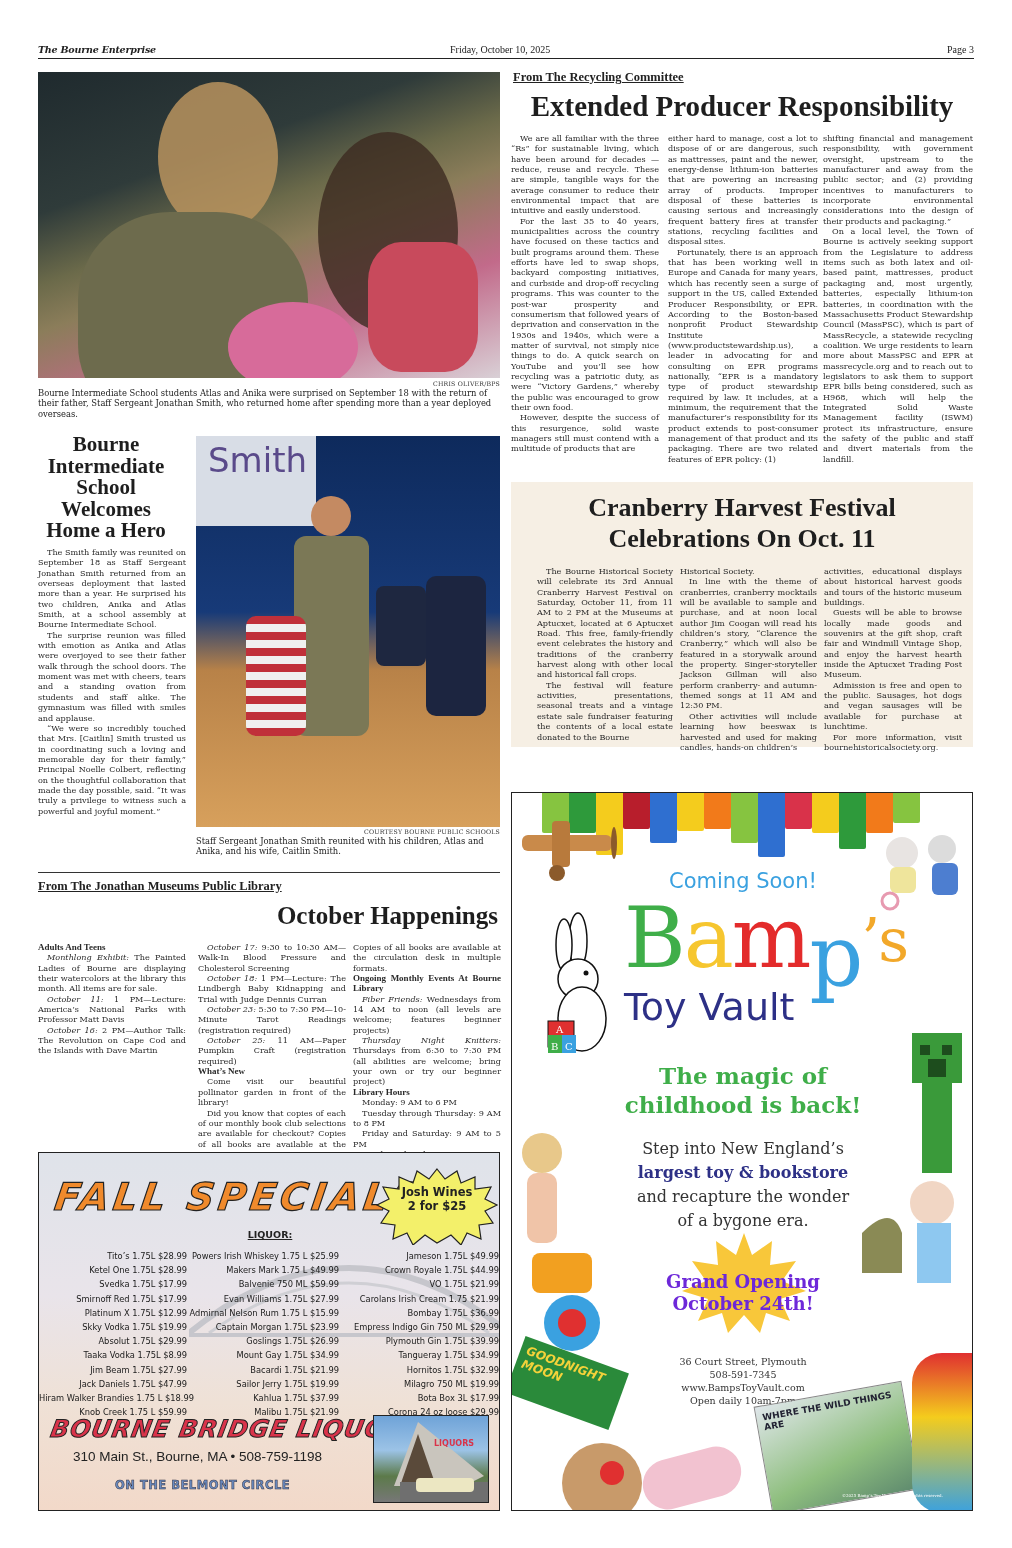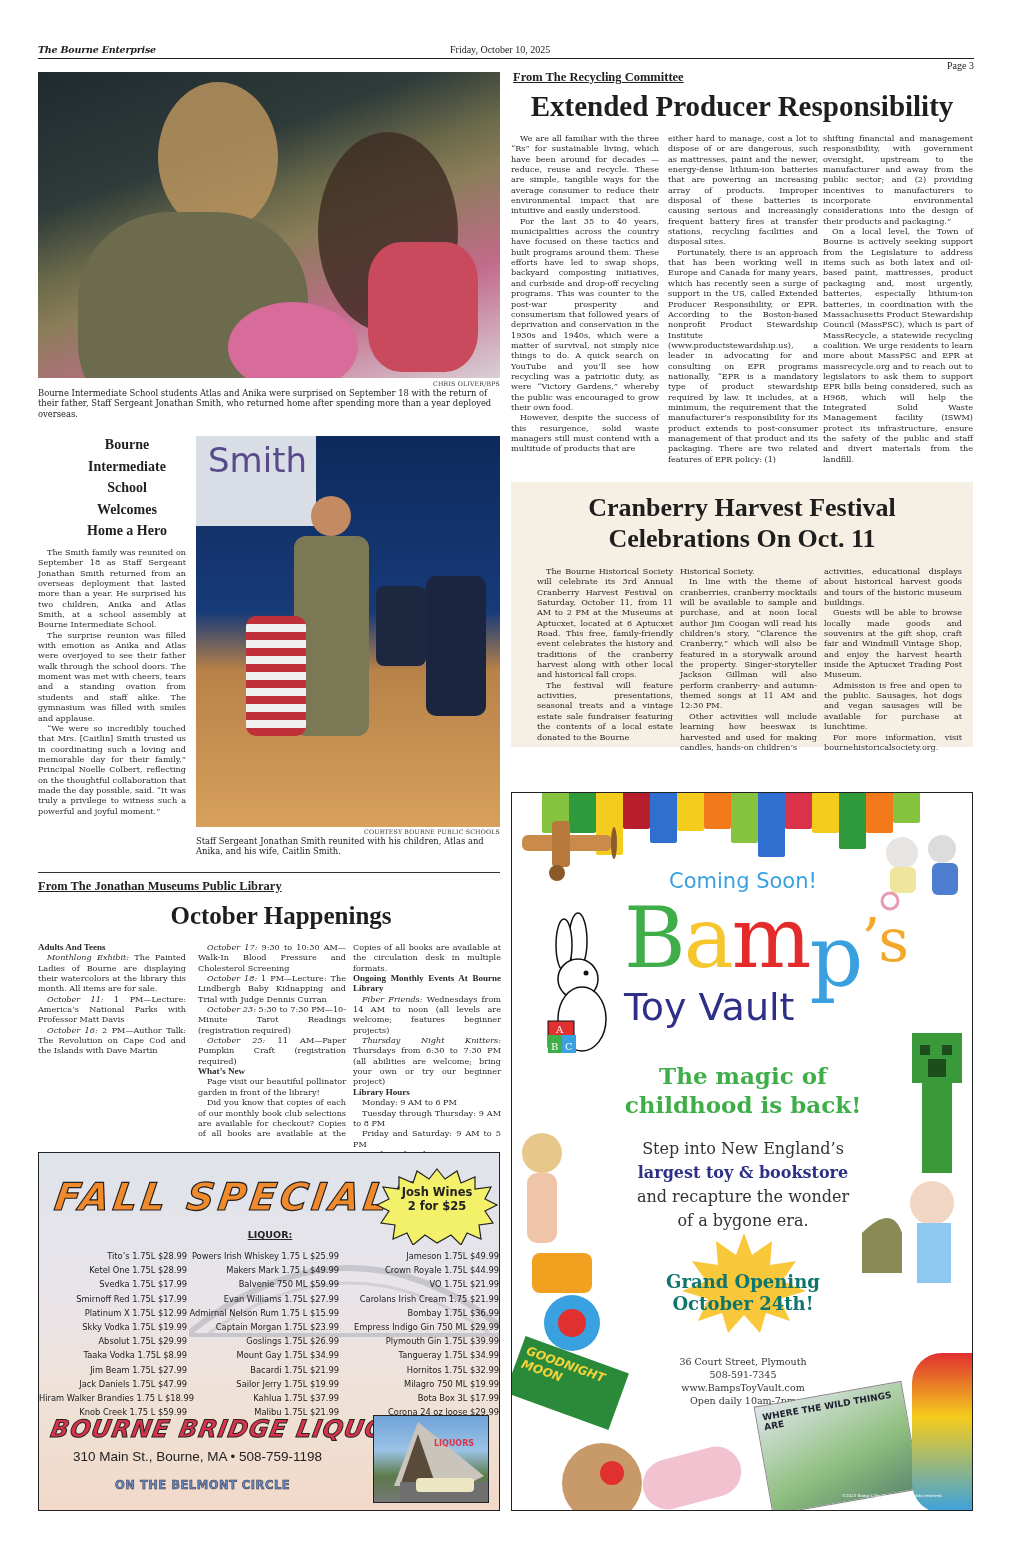--- a/index.html
+++ b/index.html
@@ -9,21 +9,21 @@
   .body-text { font-family: "DejaVu Serif", serif; font-size: 8.1px; line-height: 10.35px; color: #2a2a2a; text-align: justify; }
   .body-text p { text-indent: 9px; }
   .body-text p.noind { text-indent: 0; }
   .body-text .sub { font-weight: bold; text-indent: 0; font-family: "Liberation Serif", serif; font-size: 9px; }
   .body-text em { font-style: italic; }
 
   
   #masthead { left: 38px; top: 44px; width: 936px; height: 15px; border-bottom: 1.5px solid #222; font-family: "Liberation Serif", serif; font-size: 10px; }
   #masthead .l { position: absolute; left: 0; top: 0; font-family: "DejaVu Serif", serif; font-weight: bold; font-style: italic; font-size: 9.5px; letter-spacing: -0.2px; }
   #masthead .c { position: absolute; left: 412px; top: 0; }
-  #masthead .r { position: absolute; right: 0; top: 16px; text-align: center; }
+  #masthead .r { position: absolute; right: 0; top: 0; text-align: center; }
 
   
   .photo { position: absolute; overflow: hidden; }
   #photo1 { left: 38px; top: 72px; width: 462px; height: 306px; background: linear-gradient(160deg,#1f2a2e 0%,#2f3b3a 30%,#6b6a4a 45%,#8b7d5a 55%,#c26a8a 75%,#d9d0d6 100%); }
   #photo2 { left: 196px; top: 436px; width: 304px; height: 391px; background: linear-gradient(180deg,#0e2a5c 0%,#173a78 45%,#b88248 60%,#d7a05c 100%); }
   .photo .shape { position: absolute; border-radius: 50%; }
   .credit { font-family: "DejaVu Serif", serif; font-size: 6.2px; color: #333; text-align: right; letter-spacing: 0.2px; }
   .caption { font-family: "DejaVu Serif", serif; font-size: 8.4px; line-height: 10.3px; color: #222; }
 
   .kicker { font-family: "Liberation Serif", serif; font-weight: bold; font-size: 12.5px; text-decoration: underline; color: #222; }
@@ -62,21 +62,21 @@
 <div id="photo1" class="photo">
   <div class="shape" style="left:120px;top:10px;width:120px;height:150px;background:#b9935e;opacity:.85;"></div>
   <div class="shape" style="left:40px;top:140px;width:230px;height:220px;background:#6d6b4d;border-radius:40%;"></div>
   <div class="shape" style="left:280px;top:60px;width:140px;height:200px;background:#3c2a20;opacity:.8;"></div>
   <div class="shape" style="left:330px;top:170px;width:110px;height:130px;background:#c84a5c;border-radius:30%;"></div>
   <div class="shape" style="left:190px;top:230px;width:130px;height:90px;background:#d76b9a;"></div>
 </div>
 <div class="abs credit" style="left:38px;top:380px;width:462px;">CHRIS OLIVER/BPS</div>
 <div class="abs caption" style="left:38px;top:388px;width:462px;">Bourne Intermediate School students Atlas and Anika were surprised on September 18 with the return of their father, Staff Sergeant Jonathan Smith, who returned home after spending more than a year deployed overseas.</div>
 
-<div class="abs headline" style="left:52px;top:434px;width:150px;font-size:14px;line-height:21.5px;">
+<div class="abs headline" style="left:31px;top:434px;width:150px;font-size:21px;line-height:21.5px;">
   <div>Bourne</div>
   <div>Intermediate</div>
   <div>School</div>
   <div>Welcomes</div>
   <div>Home a Hero</div>
 </div>
 <div class="abs body-text" style="left:38px;top:547px;width:148px;">
   <p>The Smith family was reunited on September 18 as Staff Sergeant Jonathan Smith returned from an overseas deployment that lasted more than a year. He surprised his two children, Anika and Atlas Smith, at a school assembly at Bourne Intermediate School.</p>
   <p>The surprise reunion was filled with emotion as Anika and Atlas were overjoyed to see their father walk through the school doors. The moment was met with cheers, tears and a standing ovation from students and staff alike. The gymnasium was filled with smiles and applause.</p>
   <p>“We were so incredibly touched that Mrs. [Caitlin] Smith trusted us in coordinating such a loving and memorable day for their family,” Principal Noelle Colbert, reflecting on the thoughtful collaboration that made the day possible, said. “It was truly a privilege to witness such a powerful and joyful moment.”</p>
@@ -127,34 +127,34 @@
   <div class="body-text" style="position:absolute;left:313px;top:84px;width:138px;">
     <p class="noind">activities, educational displays about historical harvest goods and tours of the historic museum buildings.</p>
     <p>Guests will be able to browse locally made goods and souvenirs at the gift shop, craft fair and Windmill Vintage Shop, and enjoy the harvest hearth inside the Aptucxet Trading Post Museum.</p>
     <p>Admission is free and open to the public. Sausages, hot dogs and vegan sausages will be available for purchase at lunchtime.</p>
     <p>For more information, visit bournehistoricalsociety.org.</p>
   </div>
 </div>
 
 <div class="abs" style="left:38px;top:872px;width:462px;border-top:1px solid #333;"></div>
 <div class="abs kicker" style="left:38px;top:879px;">From The Jonathan Museums Public Library</div>
-<div class="abs headline" style="left:50px;top:902px;width:462px;font-size:25px;">October Happenings</div>
+<div class="abs headline" style="left:36px;top:902px;width:462px;font-size:25px;text-align:right;">October Happenings</div>
 <div class="abs body-text" style="left:38px;top:942px;width:148px;">
   <p class="sub">Adults And Teens</p>
   <p><em>Monthlong Exhibit:</em><span> The Painted Ladies of Bourne are displaying their watercolors at the library this month. All items are for sale.</span></p>
   <p><em>October 11:</em><span> 1 PM—Lecture: America’s National Parks with Professor Matt Davis</span></p>
   <p><em>October 16:</em><span> 2 PM—Author Talk: The Revolution on Cape Cod and the Islands with Dave Martin</span></p>
 </div>
 <div class="abs body-text" style="left:198px;top:942px;width:148px;">
   <p><em>October 17:</em><span> 9:30 to 10:30 AM—Walk-In Blood Pressure and Cholesterol Screening</span></p>
   <p><em>October 18:</em><span> 1 PM—Lecture: The Lindbergh Baby Kidnapping and Trial with Judge Dennis Curran</span></p>
   <p><em>October 23:</em><span> 5:30 to 7:30 PM—10-Minute Tarot Readings (registration required)</span></p>
   <p><em>October 25:</em><span> 11 AM—Paper Pumpkin Craft (registration required)</span></p>
   <p class="sub">What’s New</p>
-  <p>Page visit our beautiful pollinator garden in front of the library!</p>
+  <p>Come visit our beautiful pollinator garden in front of the library!</p>
   <p style="height:41px;overflow:hidden;">Did you know that copies of each of our monthly book club selections are available for checkout? Copies of all books are available at the circulation desk in multiple formats.</p>
 </div>
 <div class="abs body-text" style="left:353px;top:942px;width:148px;">
   <p class="noind">Copies of all books are available at the circulation desk in multiple formats.</p>
   <p class="sub">Ongoing Monthly Events At Bourne Library</p>
   <p><em>Fiber Friends:</em><span> Wednesdays from 14 AM to noon (all levels are welcome; features beginner projects)</span></p>
   <p><em>Thursday Night Knitters:</em><span> Thursdays from 6:30 to 7:30 PM (all abilities are welcome; bring your own or try our beginner project)</span></p>
   <p class="sub">Library Hours</p>
   <p>Monday: 9 AM to 6 PM</p>
   <p>Tuesday through Thursday: 9 AM to 8 PM</p>
@@ -312,21 +312,21 @@
   <div class="toy-text scr" style="top:344px;font-size:16px;line-height:24px;color:#333;">
     <div>Step into New England’s</div>
     <div style="color:#2d3086;font-weight:bold;">largest toy &amp; bookstore</div>
     <div>and recapture the wonder</div>
     <div>of a bygone era.</div>
   </div>
 
   <svg style="position:absolute;left:170px;top:440px;" width="124" height="100" viewBox="0 0 124 100">
     <polygon points="62,0 70,22 90,8 88,32 114,28 100,48 124,58 98,66 108,88 84,80 78,100 62,82 46,100 40,80 16,88 26,66 0,58 24,48 10,28 36,32 34,8 54,22" fill="#f8c73a"></polygon>
   </svg>
-  <div class="toy-text scr" style="top:478px;font-size:18px;line-height:22px;color:#0f766e;font-weight:bold;">
+  <div class="toy-text scr" style="top:478px;font-size:18px;line-height:22px;color:#6d28d9;font-weight:bold;">
     <div>Grand Opening</div>
     <div>October 24th!</div>
   </div>
 
   <div class="toy-text scr" style="top:562px;font-size:9.5px;line-height:13px;color:#333;">
     <div>36 Court Street, Plymouth</div>
     <div>508-591-7345</div>
     <div>www.BampsToyVault.com</div>
     <div>Open daily 10am-7pm</div>
   </div>

